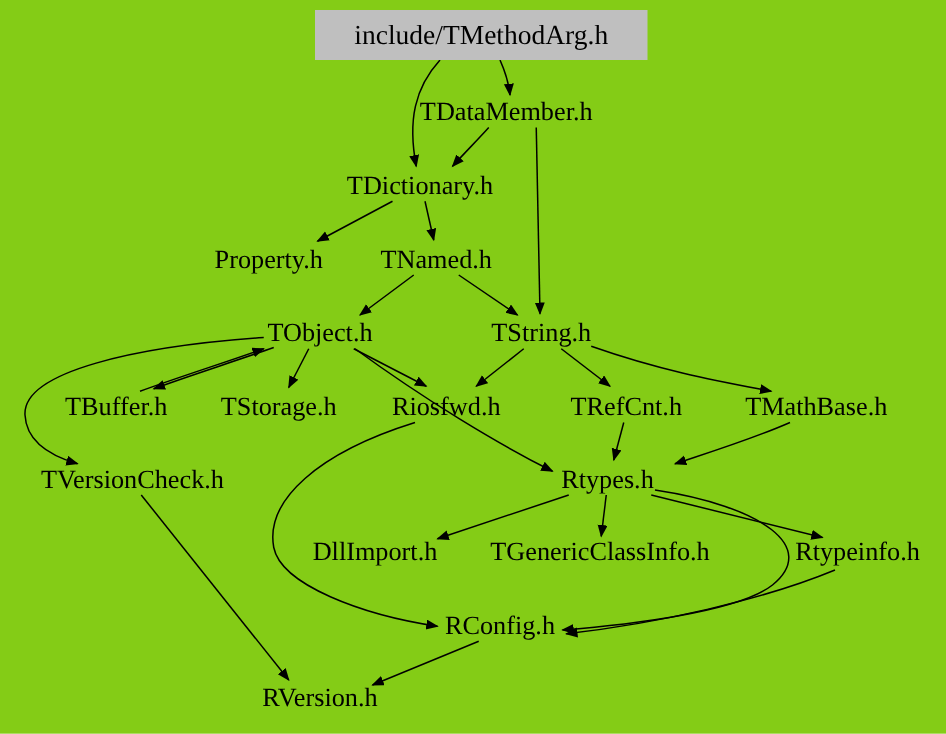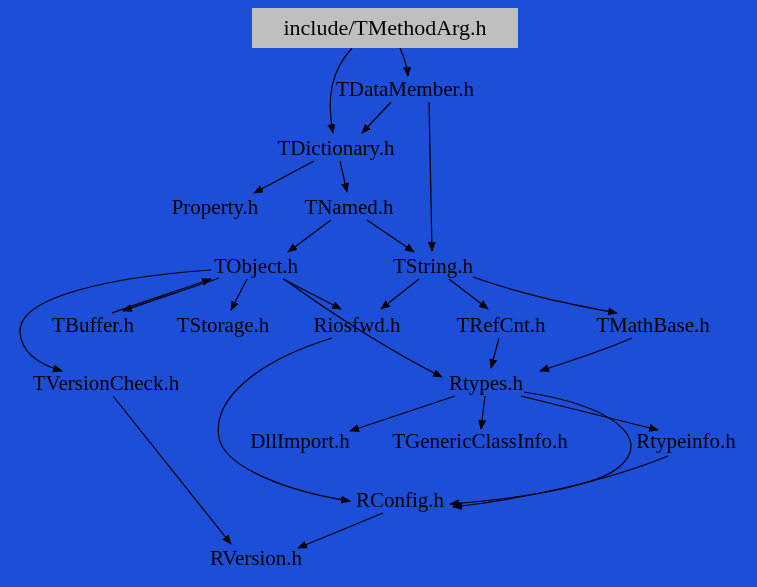--- a/index.html
+++ b/index.html
@@ -6,21 +6,21 @@
     margin: 0;
     padding: 0;
     background: #ffffff;
     width: 757px;
     height: 587px;
     overflow: hidden;
   }
   .graph-wrap {
     width: 757px;
     height: 587px;
-    background: #1d4ed8;
+    background: #84cc16;
   }
   svg text {
     font-family: "Liberation Serif", "DejaVu Serif", serif;
     font-size: 21px;
     fill: #000000;
   }
   svg text.root-label {
     font-size: 22px;
   }
   svg path.edge {

